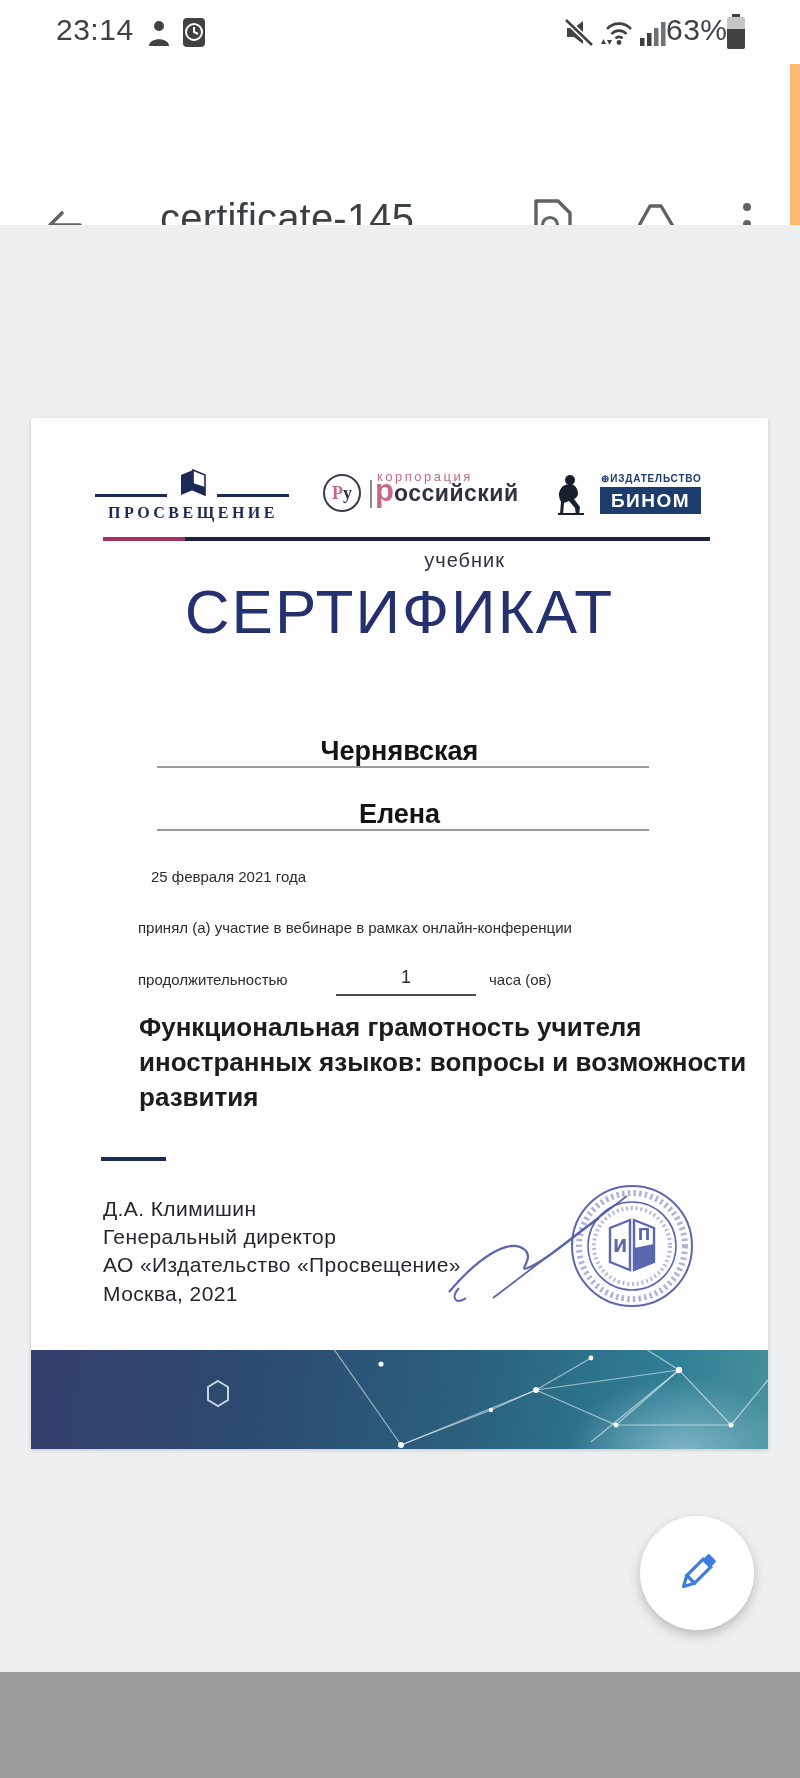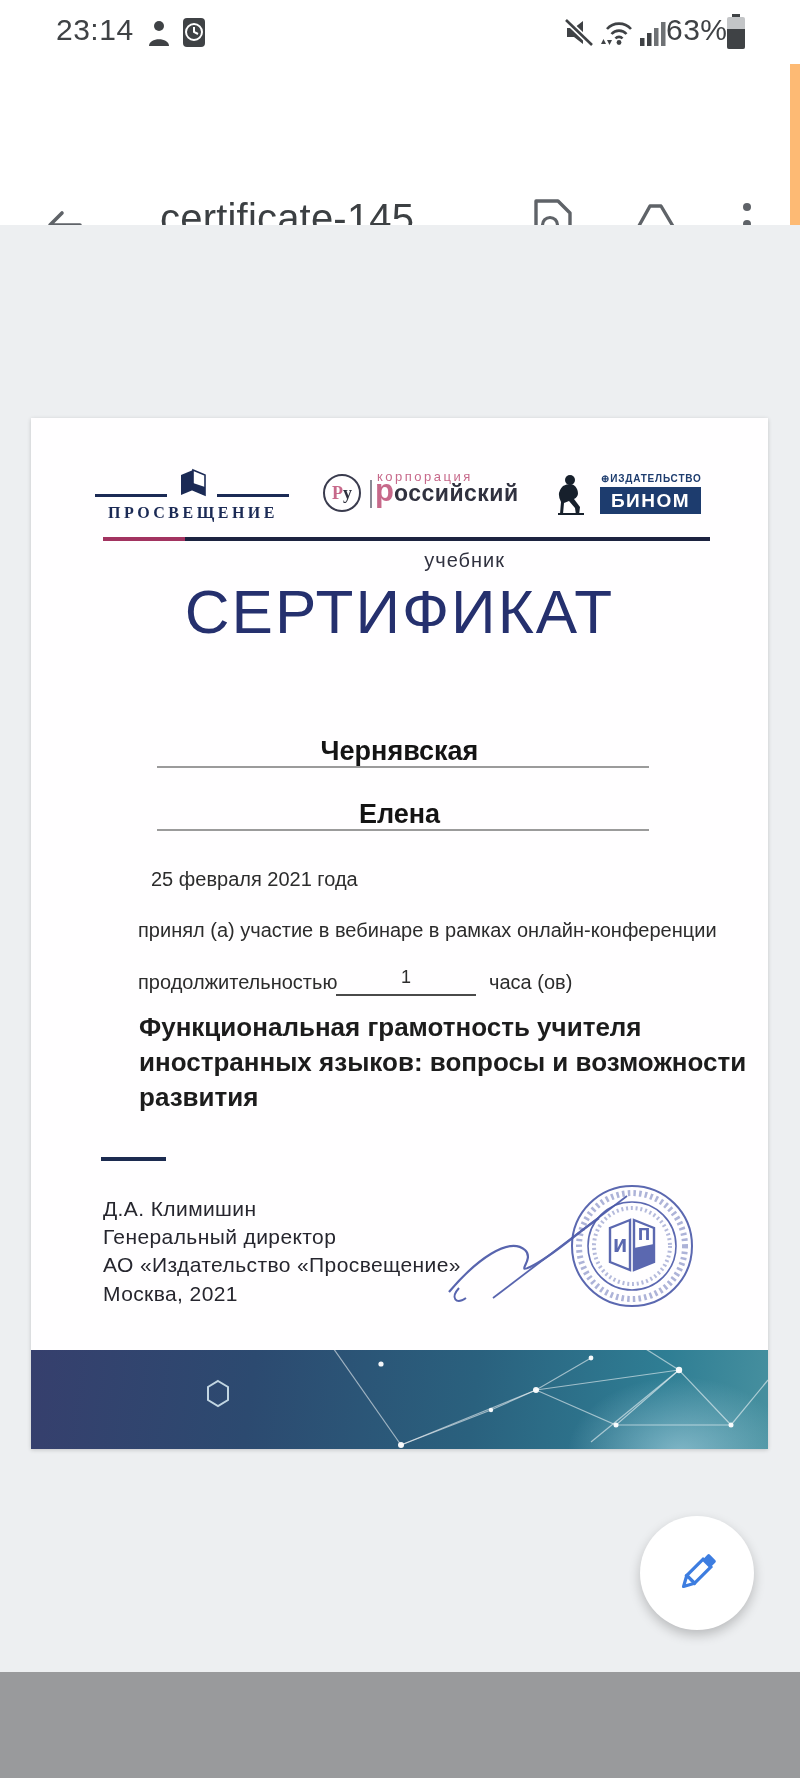--- a/index.html
+++ b/index.html
@@ -37,21 +37,21 @@
   .binom-pub{left:570px;top:55px;font-size:10px;font-weight:bold;letter-spacing:.8px;color:#1d3c6e;white-space:nowrap;}
   .binom-box{left:569px;top:69px;width:101px;height:27px;background:#1d3c6e;color:#ffffff;
              display:flex;align-items:center;justify-content:center;font-size:19px;font-weight:bold;letter-spacing:1.5px;}
   .rule{left:72px;top:119px;width:607px;height:4px;display:flex;}
   .rule .pink{width:82px;height:4px;background:#a23360;}
   .rule .dark{flex:1;height:4px;background:#1c2340;}
   .cert-title{left:0;top:158px;width:737px;text-align:center;font-size:62px;font-weight:500;
               letter-spacing:2px;color:#25306e;}
   .name{left:0;width:737px;text-align:center;font-size:27px;font-weight:bold;color:#141414;}
   .uline{left:126px;width:492px;height:2px;background:#9b9b9b;}
-  .body-txt{font-size:20px;color:#2c2c2c;white-space:nowrap;}
+  .body-txt{font-size:15px;color:#2c2c2c;white-space:nowrap;}
   .dur-line{left:305px;top:576px;width:140px;height:2px;background:#4a4a4a;}
   .dur-val{left:305px;top:549px;width:140px;text-align:center;font-size:18px;color:#2c2c2c;}
   .topic{left:108px;font-size:26px;font-weight:bold;color:#1c1c1c;white-space:nowrap;}
   .sig-dash{left:70px;top:739px;width:65px;height:4px;background:#1c2b50;}
   .sig-txt{left:72px;font-size:21px;color:#26262e;letter-spacing:.4px;white-space:nowrap;}
 
   
   .band{left:0;top:932px;width:737px;height:99px;
         background:
           radial-gradient(160px 110px at 88% 105%, rgba(190,225,238,.55), rgba(190,225,238,0) 70%),

